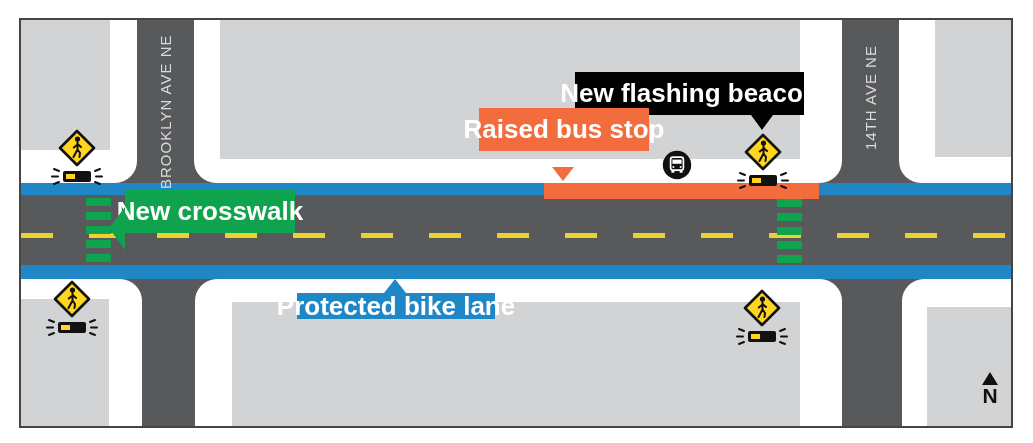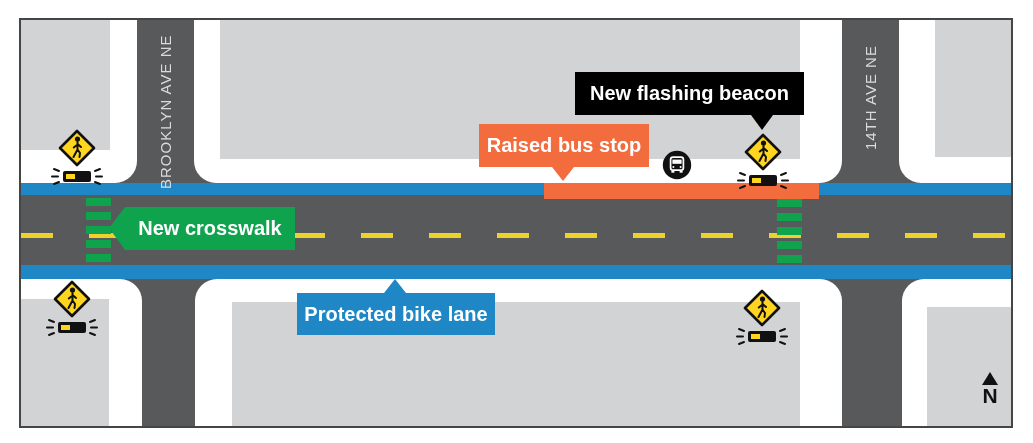--- a/index.html
+++ b/index.html
@@ -34,26 +34,26 @@
   .cw-right{left:756px;top:179px;}
   .cw-bar{width:25px;height:8px;background:var(--crosswalk-green,#0FA34E);}
   
   .street-name{position:absolute;color:#D9DBDC;letter-spacing:1px;}
   .sn-h{left:378px;top:185px;font-size:18px;}
   .sn-v{writing-mode:vertical-rl;transform:rotate(180deg);font-size:15px;
         display:flex;align-items:center;justify-content:center;}
   .sn-brooklyn{left:131px;top:14px;width:27px;height:155px;}
   .sn-14th{left:836px;top:22px;width:27px;height:112px;}
   
-  .callout{position:absolute;color:#fff;font-weight:bold;font-size:20px;
+  .callout{position:absolute;color:#fff;font-weight:bold;font-size:26px;
            display:flex;align-items:center;justify-content:center;white-space:nowrap;}
   .co-beacon{left:554px;top:52px;width:229px;height:43px;background:var(--label-black,#000000);}
-  .co-bus{left:458px;top:104px;width:170px;height:43px;background:var(--bus-stop-orange,#F26C3E);}
-  .co-crosswalk{left:104px;top:187px;width:170px;height:43px;background:var(--crosswalk-green,#0FA34E);}
-  .co-bike{left:276px;top:273px;width:198px;height:42px;background:var(--bike-lane,#1F87C6);}
+  .co-bus{left:458px;top:88px;width:170px;height:43px;background:var(--bus-stop-orange,#F26C3E);}
+  .co-crosswalk{left:104px;top:170px;width:170px;height:43px;background:var(--crosswalk-green,#0FA34E);}
+  .co-bike{left:276px;top:273px;width:198px;height:26px;background:var(--bike-lane,#1F87C6);}
   .ptr{position:absolute;width:0;height:0;}
   .ptr-beacon{left:730px;top:95px;border-left:11px solid transparent;border-right:11px solid transparent;
               border-top:15px solid var(--label-black,#000000);}
   .ptr-bus{left:531px;top:147px;border-left:11px solid transparent;border-right:11px solid transparent;
            border-top:14px solid var(--bus-stop-orange,#F26C3E);}
   .ptr-crosswalk{left:88px;top:187px;border-top:21px solid transparent;border-bottom:22px solid transparent;
                  border-right:16px solid var(--crosswalk-green,#0FA34E);}
   .ptr-bike{left:363px;top:259px;border-left:11px solid transparent;border-right:11px solid transparent;
             border-bottom:14px solid var(--bike-lane,#1F87C6);}
   

